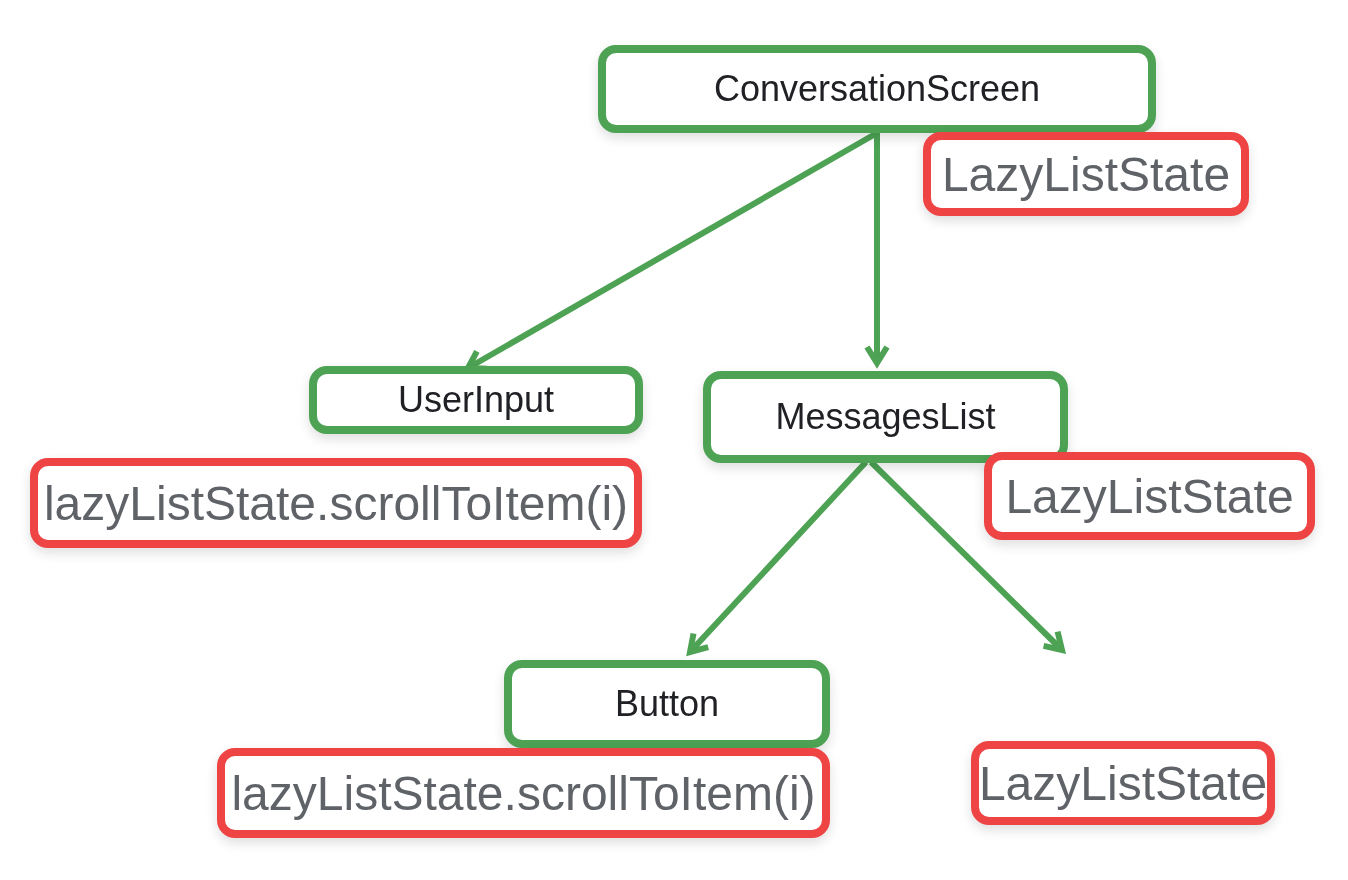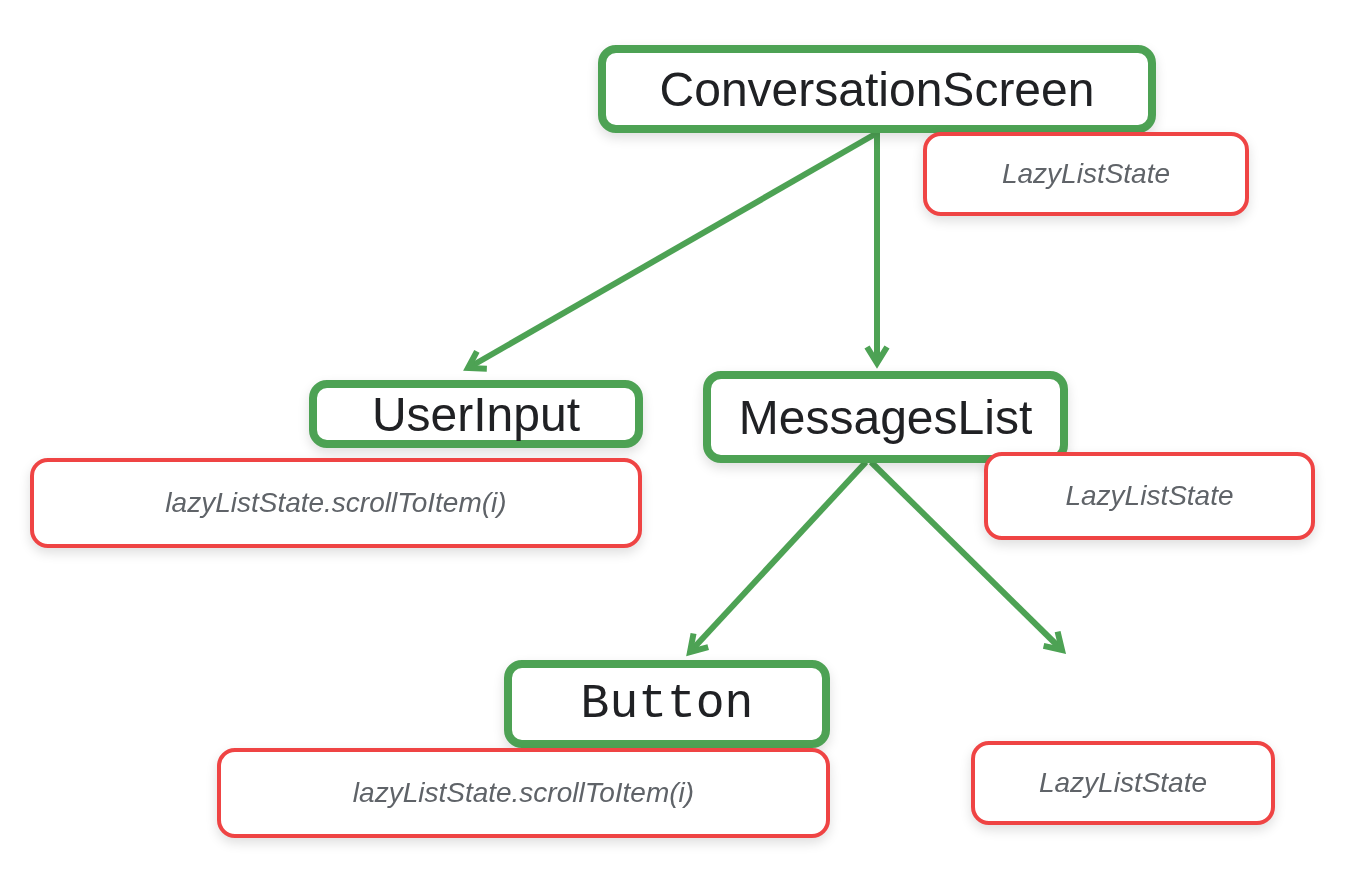--- a/index.html
+++ b/index.html
@@ -29,35 +29,34 @@
     display: flex;
     align-items: center;
     justify-content: center;
     white-space: nowrap;
   }
   .node {
     border: 8px solid #4DA254;
     z-index: 2;
     box-shadow: 0 5px 12px rgba(0,0,0,0.13);
     color: #202124;
-    font-size: 48px;
+    font-size: 36px;
   }
   .state {
-    border: 4px solid #ef4444;
+    border: 8px solid #ef4444;
     z-index: 3;
     box-shadow: 0 5px 12px rgba(0,0,0,0.13);
     color: #5F6368;
-    font-size: 28px;
-    font-style: italic;
+    font-size: 48px;
   }
   
   .pos-cs  { left: 598px; top:  45px; width: 558px; height: 88px; }
-  .pos-ui  { left: 309px; top: 380px; width: 334px; height: 68px; }
+  .pos-ui  { left: 309px; top: 366px; width: 334px; height: 68px; }
   .pos-ml  { left: 703px; top: 371px; width: 365px; height: 92px; }
-  .pos-btn { left: 504px; top: 660px; width: 326px; height: 88px; font-family: Liberation Mono, monospace; }
+  .pos-btn { left: 504px; top: 660px; width: 326px; height: 88px; }
   .pos-lc  { left: 917px; top: 657px; width: 300px; height: 88px; }
   
   .pos-s-top { left: 923px; top: 132px; width: 326px; height: 84px; }
   .pos-s-left{ left:  30px; top: 458px; width: 612px; height: 90px; }
   .pos-s-mid { left: 984px; top: 452px; width: 331px; height: 88px; }
   .pos-s-bl  { left: 217px; top: 748px; width: 613px; height: 90px; }
   .pos-s-br  { left: 971px; top: 741px; width: 304px; height: 84px; }
 </style>
 </head>
 <body>

